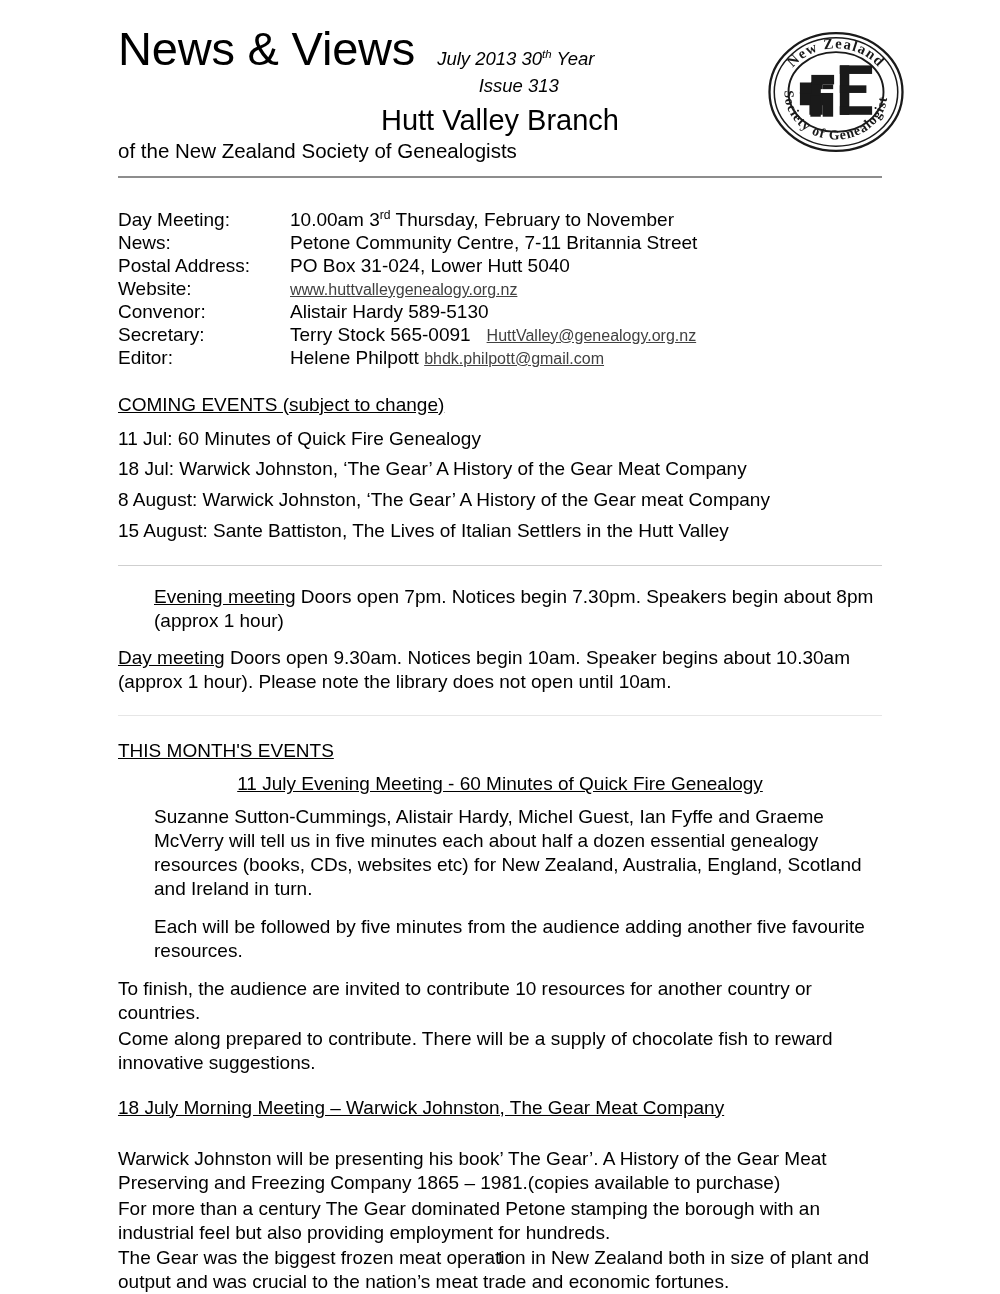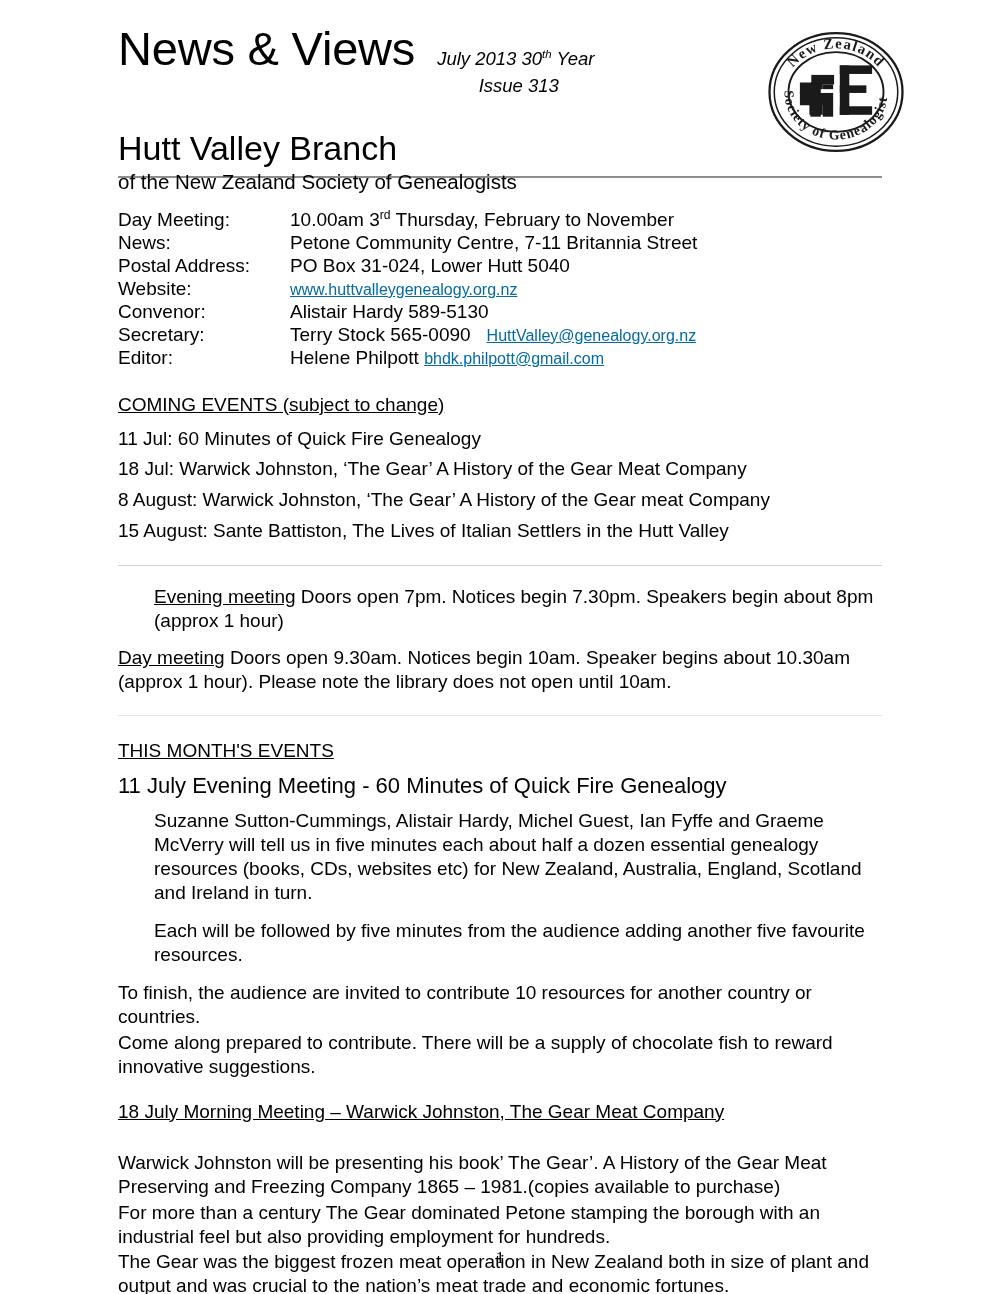--- a/index.html
+++ b/index.html
@@ -51,24 +51,25 @@
   .issue-line2 {
     white-space: nowrap;
     text-align: center;
     padding-left: 6px;
   }
   .issue-block sup {
     font-size: 0.62em;
     vertical-align: super;
   }
   .branch-line {
-    font-size: 34px;
+    font-size: 29px;
     line-height: 1.12;
-    margin-top: 27px;
-    white-space: nowrap;
+    margin-top: 2px;
+    white-space: nowrap;
+    text-align: center;
   }
   .society-line {
     font-size: 20.5px;
     line-height: 1.2;
     margin-top: 3px;
     white-space: nowrap;
   }
 
   
   .logo {
@@ -101,21 +102,21 @@
     padding: 0;
     vertical-align: baseline;
     white-space: nowrap;
   }
   .details td.lbl { width: 172px; }
   .details sup {
     font-size: 0.64em;
     vertical-align: super;
   }
   a.link {
-    color: #0369a1;
+    color: #404040;
   }
   .small-link {
     font-size: 16px;
   }
   .gap-before { padding-left: 16px; }
   .u { text-decoration: underline; }
   .sec-head {
     font-size: 19px;
     text-decoration: underline;
     margin-bottom: 11px;
@@ -132,22 +133,24 @@
     font-size: 19px;
     line-height: 1.26;
   }
   .para-gap { margin-bottom: 14px; margin-left: 36px; }
 
   .block-coming   { padding: 24px 0 22px 0; }
   .block-times    { padding: 19px 0 19px 0; }
   .block-month    { padding: 24px 0 24px 0; }
 
   .sub-head {
-    font-size: 22px;
+    font-size: 19px;
+    text-decoration: underline;
     margin: 0 0 10px 0;
+    text-align: center;
   }
   .sub-head-2 {
     font-size: 19px;
     text-decoration: underline;
     margin: 0 0 28px 0;
   }
   .spacer-20 { height: 20px; }
 
   
   .footer {
@@ -229,21 +232,21 @@
       <tr>
         <td class="lbl">Website:</td>
         <td><a class="link small-link" href="#">www.huttvalleygenealogy.org.nz</a></td>
       </tr>
       <tr>
         <td class="lbl">Convenor:</td>
         <td>Alistair Hardy 589-5130</td>
       </tr>
       <tr>
         <td class="lbl">Secretary:</td>
-        <td><span>Terry Stock 565-0090</span><a class="link small-link gap-before" href="#">HuttValley@genealogy.org.nz</a></td>
+        <td><span>Terry Stock 565-0091</span><a class="link small-link gap-before" href="#">HuttValley@genealogy.org.nz</a></td>
       </tr>
       <tr>
         <td class="lbl">Editor:</td>
         <td><span>Helene Philpott</span>&nbsp;<a class="link small-link" href="#">bhdk.philpott@gmail.com</a></td>
       </tr>
     </tbody>
   </table>
 
   <div class="block-coming">
     <div class="sec-head">COMING EVENTS (subject to change)</div>

